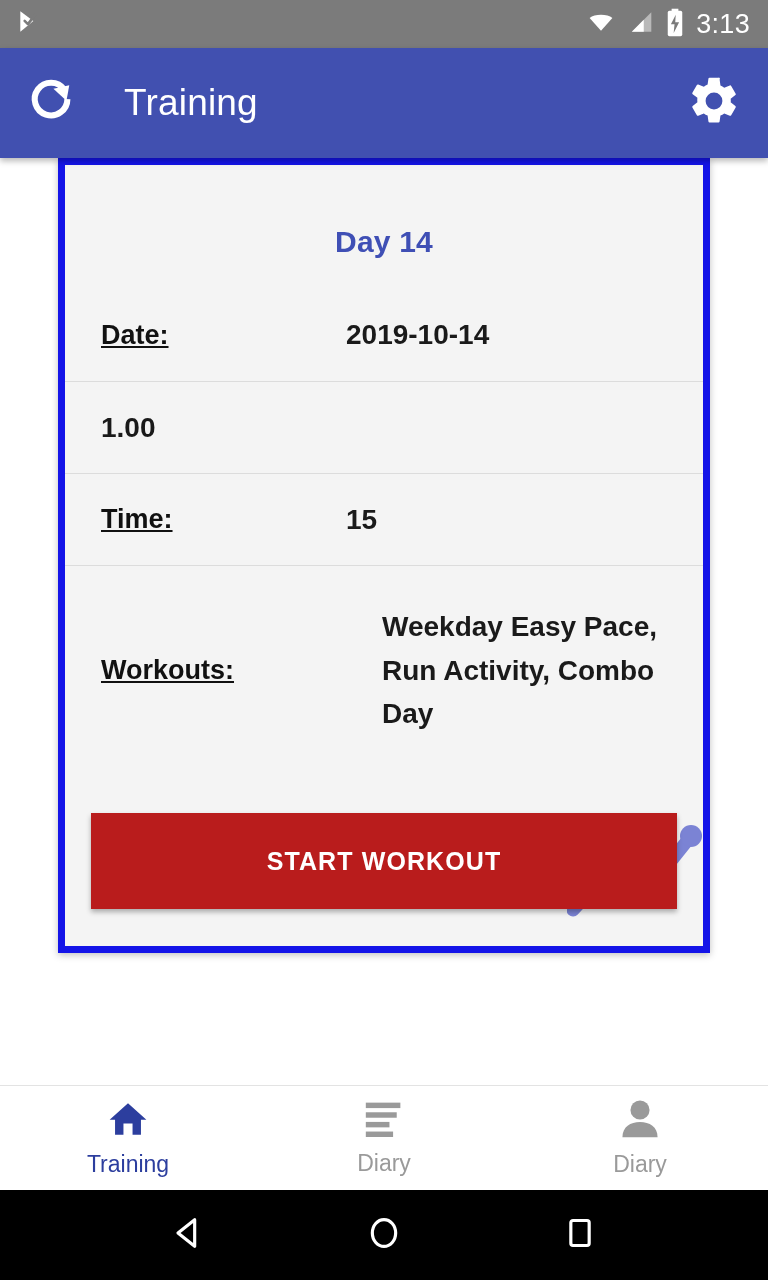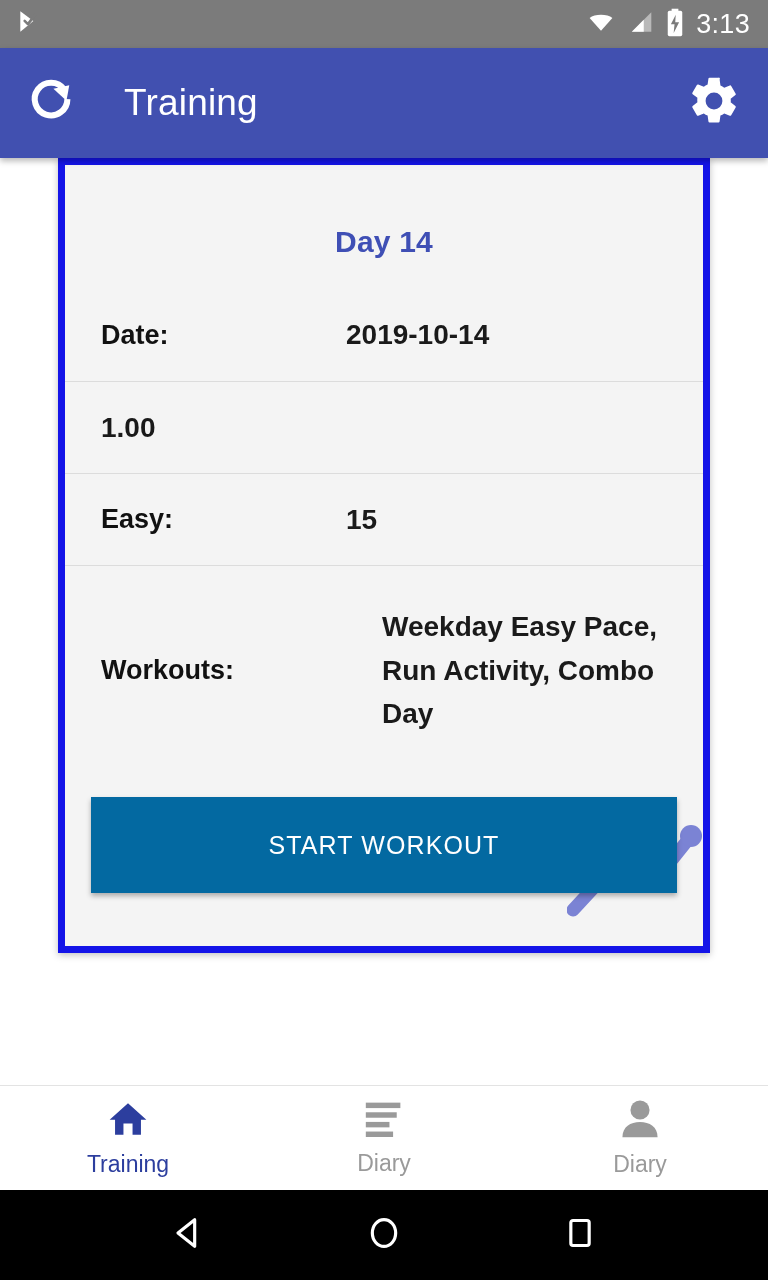--- a/index.html
+++ b/index.html
@@ -49,29 +49,29 @@
   .card-inner { position:relative; z-index:2; padding:0; }
 
   .day-title {
     text-align:center; color:#3f4fb5; font-size:30px; font-weight:bold;
     padding-top:60px; padding-bottom:30px; letter-spacing:.2px;
   }
 
   .row { display:flex; align-items:center; padding:0 36px; min-height:92px; }
   .row + .row { border-top:1px solid #dcdcdc; }
   .row-label {
-    width:245px; flex:0 0 245px; font-size:27px; font-weight:bold; color:#111;
+    width:245px; flex:0 0 245px; font-size:27px; font-weight:bold; color:#111;text-decoration:underline;
   }
   .row-value { font-size:28px; color:#1a1a1a; line-height:1.55;font-weight:bold; }
   .row-workouts { align-items:center; min-height:210px; }
   .row-workouts .row-value { max-width:300px;margin-left:36px; }
 
   .start-btn {
-    margin:22px 26px 0 26px; height:96px; background:#0369a1;
-    color:#fff; font-size:25px; font-weight:normal; letter-spacing:1.1px;
+    margin:38px 26px 0 26px; height:96px; background:#b91c1c;
+    color:#fff; font-size:25px; font-weight:bold; letter-spacing:1.1px;
     display:flex; align-items:center; justify-content:center;
     box-shadow:0 3px 5px rgba(0,0,0,.3);
   }
 
   .watermark { position:absolute; right:-4px; bottom:24px; z-index:1; pointer-events:none; }
 
   
   .bottomnav {
     flex:0 0 105px; height:105px; background:#fff; border-top:1px solid #e3e3e3;
     display:flex; align-items:center;
@@ -162,21 +162,21 @@
         <div class="row">
           <div class="row-label">Date:</div>
           <div class="row-value">2019-10-14</div>
         </div>
 
         <div class="row">
           <div class="row-value">1.00</div>
         </div>
 
         <div class="row">
-          <div class="row-label">Easy:</div>
+          <div class="row-label">Time:</div>
           <div class="row-value">15</div>
         </div>
 
         <div class="row row-workouts">
           <div class="row-label">Workouts:</div>
           <div class="row-value">Weekday Easy Pace,  Run Activity,  Combo Day</div>
         </div>
 
         <div class="start-btn">START WORKOUT</div>
       </div>

